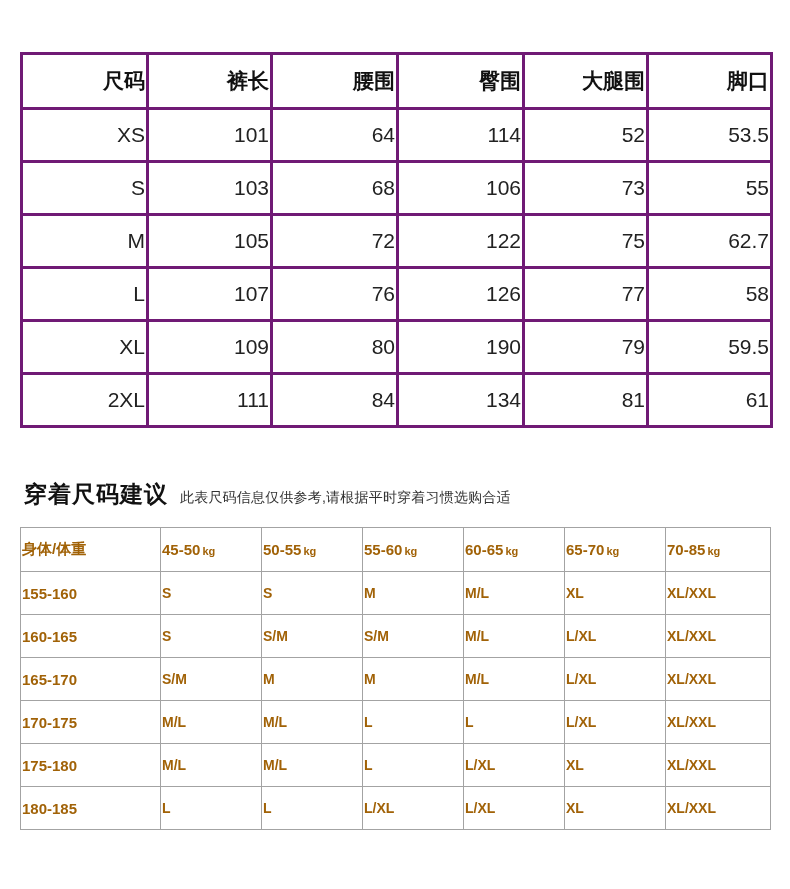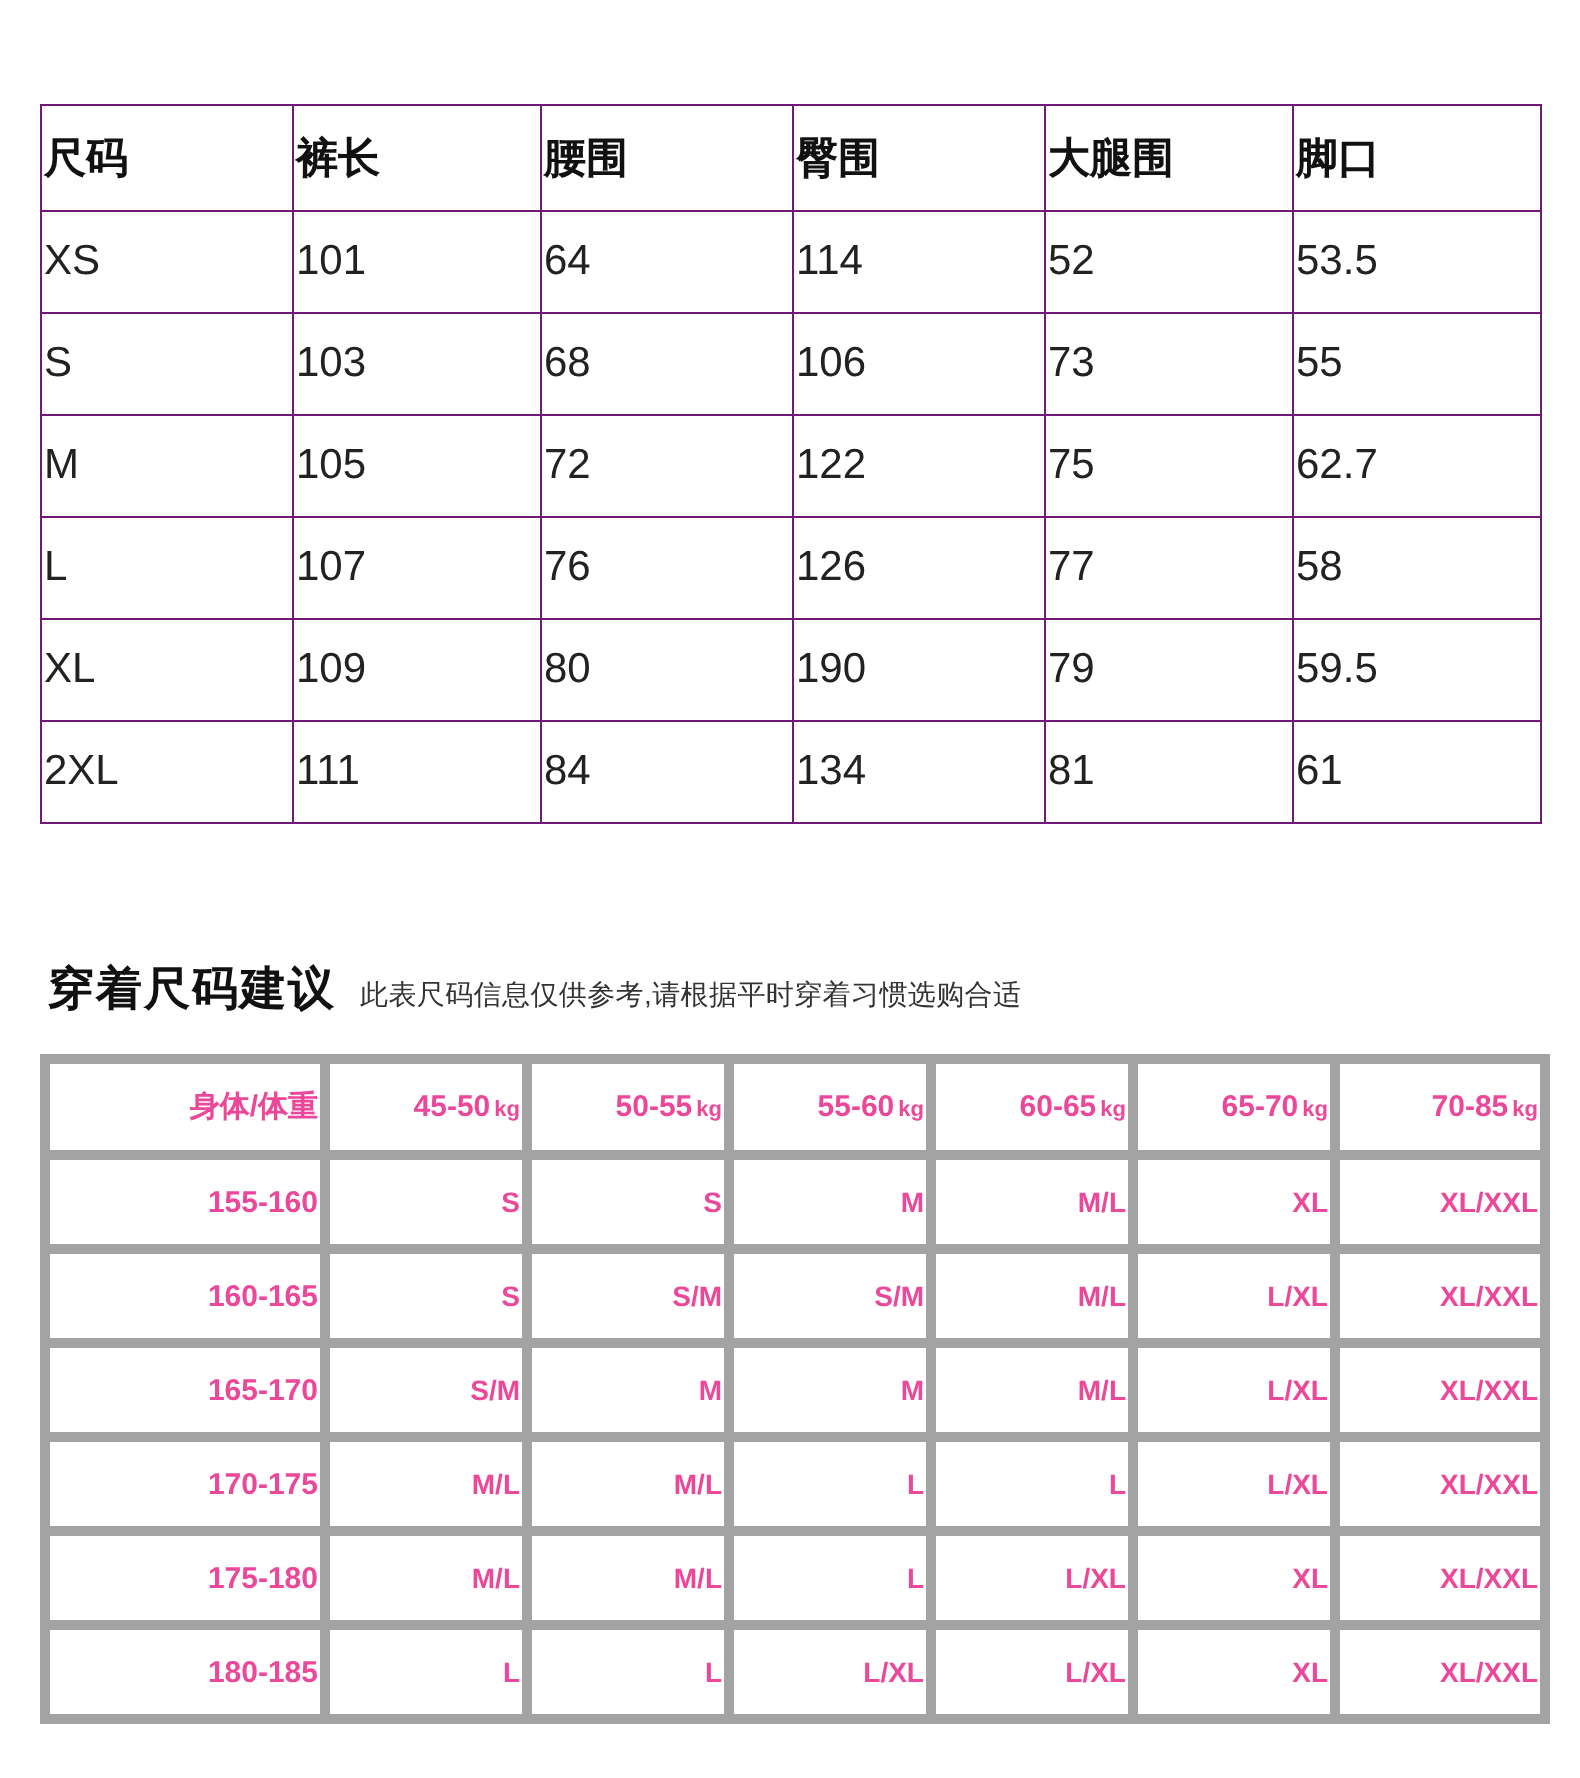--- a/index.html
+++ b/index.html
@@ -31,22 +31,22 @@
     top: 52px;
     width: 750px;
   }
   table.size-table {
     border-collapse: collapse;
     width: 750px;
     table-layout: fixed;
   }
   table.size-table th,
   table.size-table td {
-    border: 1px solid #701a75;
-    text-align: left;
+    border: 3px solid #701a75;
+    text-align: right;
     vertical-align: middle;
     font-weight: normal;
     color: #222;
   }
   table.size-table thead th {
     height: 50px;
     font-size: 21px;
     font-weight: bold;
     color: #111;
   }
@@ -90,24 +90,24 @@
     top: 527px;
     width: 750px;
   }
   table.rec-table {
     border-collapse: collapse;
     width: 750px;
     table-layout: fixed;
   }
   table.rec-table th,
   table.rec-table td {
-    border: 5px solid #a3a3a3;
-    text-align: right;
+    border: 1px solid #a3a3a3;
+    text-align: left;
     vertical-align: middle;
-    color: #ec4899;
+    color: #a16207;
   }
   table.rec-table thead th {
     height: 41px;
     font-size: 15px;
     font-weight: bold;
   }
   table.rec-table thead th .unit {
     font-size: 11px;
     font-weight: bold;
     margin-left: 2px;

